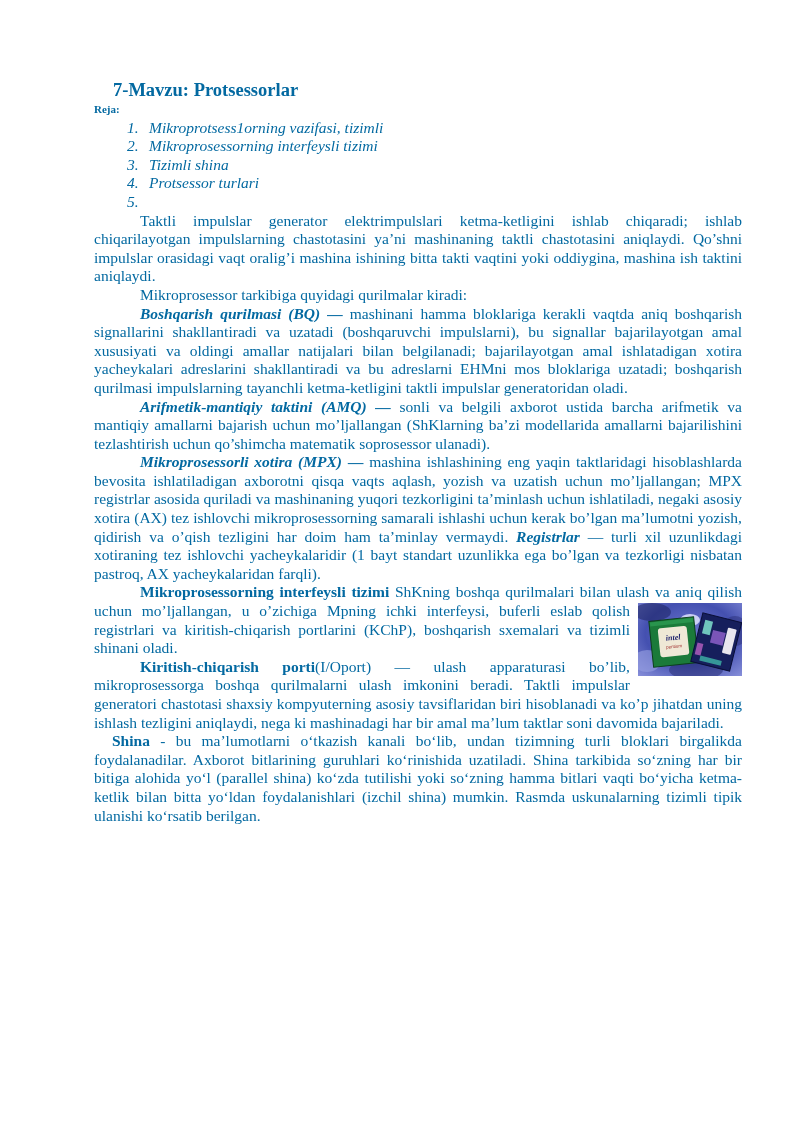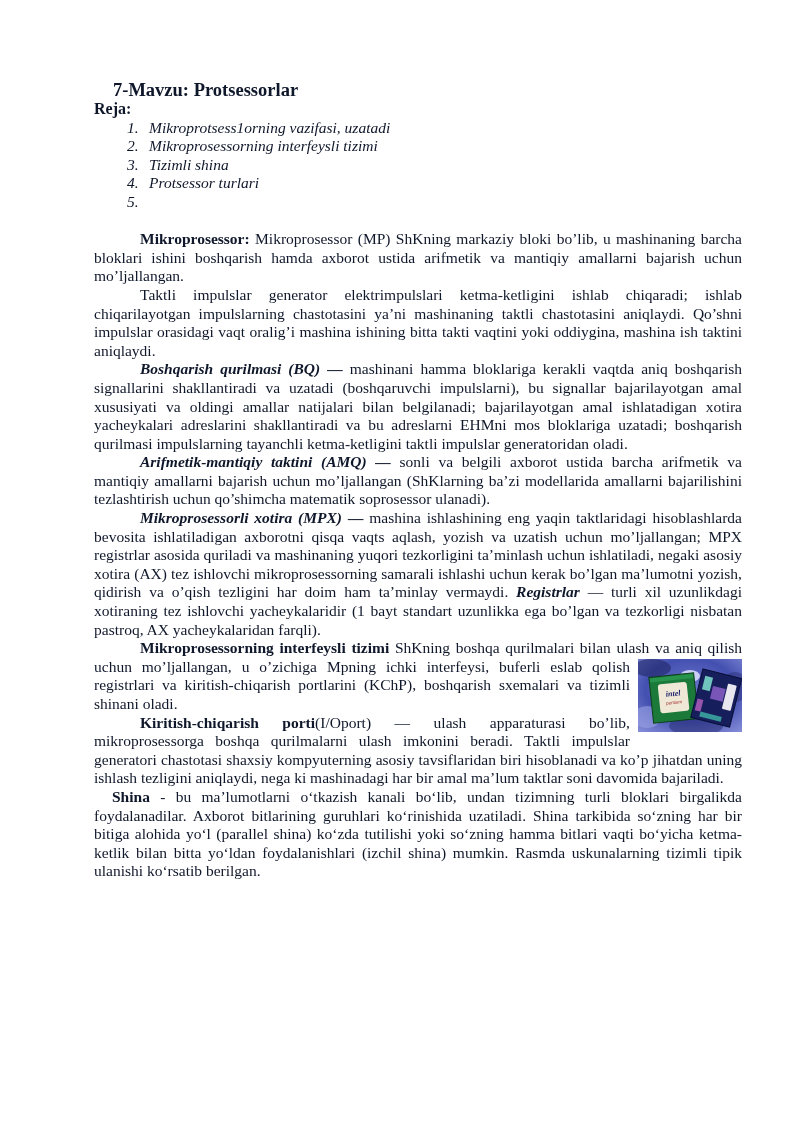--- a/index.html
+++ b/index.html
@@ -1,40 +1,40 @@
 <!DOCTYPE html>
 <html><head>
 <meta charset="utf-8">
 <style>
   html, body { margin:0; padding:0; background:#ffffff; }
   .page {
     position:relative;
     width:800px; height:1131px;
     background:#ffffff;
     font-family:"Liberation Serif", serif;
-    color:#0f172a;
+    color:#0369a1;
     overflow:hidden;
     text-decoration:underline;
   }
   .content {
     position:absolute;
     left:94px; top:80px;
     width:648px;
     font-size:15.5px;
     line-height:18.6px;
   }
   .doc-title {
     margin:0 0 0 19px;
     font-size:18.5px;
     line-height:20px;
     font-weight:bold;
   }
   .plan-label {
     font-weight:bold;
-    font-size:16px;
+    font-size:11px;
     line-height:18.6px;
   }
   .plan-list { margin:0 0 0 33px; padding:0; list-style:none; font-style:italic; }
   .plan-item { display:flex; }
   .plan-num { width:22px; flex:0 0 22px; }
   .body-text .para {
     margin:0;
     text-align:justify;
     text-indent:46px;
   }
@@ -55,45 +55,45 @@
 
 <div class="page">
   <div class="content">
 
     <h1 class="doc-title">7-Mavzu: Protsessorlar</h1>
     <div class="plan-label">Reja:</div>
 
     <ol class="plan-list">
       <li class="plan-item">
           <span class="plan-num">1.</span>
-          <span>Mikroprotsess1orning vazifasi, uzatadi</span>
+          <span>Mikroprotsess1orning vazifasi, tizimli</span>
         </li>
       <li class="plan-item">
           <span class="plan-num">2.</span>
           <span>Mikroprosessorning interfeysli tizimi</span>
         </li>
       <li class="plan-item">
           <span class="plan-num">3.</span>
           <span>Tizimli shina</span>
         </li>
       <li class="plan-item">
           <span class="plan-num">4.</span>
           <span>Protsessor turlari</span>
         </li>
       <li class="plan-item">
           <span class="plan-num">5.</span>
         </li>
     </ol>
 
     <div class="body-text">
 
-      <p class="para first"><span class="b">Mikroprosessor:</span><span> Mikroprosessor (MP) ShKning markaziy bloki bo’lib, u mashinaning barcha bloklari ishini boshqarish hamda axborot ustida arifmetik va mantiqiy amallarni bajarish uchun mo’ljallangan.</span></p>
 
       <p class="para"><span>Taktli impulslar generator elektrimpulslari ketma-ketligini ishlab chiqaradi; ishlab chiqarilayotgan impulslarning chastotasini ya’ni mashinaning taktli chastotasini aniqlaydi. Qo’shni impulslar orasidagi vaqt oralig’i mashina ishining bitta takti vaqtini yoki oddiygina, mashina ish taktini aniqlaydi.</span></p>
 
+      <p class="para"><span>Mikroprosessor tarkibiga quyidagi qurilmalar kiradi:</span></p>
 
       <p class="para"><span class="bi">Boshqarish qurilmasi (BQ) —</span><span> mashinani hamma bloklariga kerakli vaqtda aniq boshqarish signallarini shakllantiradi va uzatadi (boshqaruvchi impulslarni), bu signallar bajarilayotgan amal xususiyati va oldingi amallar natijalari bilan belgilanadi; bajarilayotgan amal ishlatadigan xotira yacheykalari adreslarini shakllantiradi va bu adreslarni EHMni mos bloklariga uzatadi; boshqarish qurilmasi impulslarning tayanchli ketma-ketligini taktli impulslar generatoridan oladi.</span></p>
 
       <p class="para"><span class="bi">Arifmetik-mantiqiy taktini (AMQ) —</span><span> sonli va belgili axborot ustida barcha arifmetik va mantiqiy amallarni bajarish uchun mo’ljallangan (ShKlarning ba’zi modellarida amallarni bajarilishini tezlashtirish uchun qo’shimcha matematik soprosessor ulanadi).</span></p>
 
       <p class="para"><span class="bi">Mikroprosessorli xotira (MPX) —</span><span> mashina ishlashining eng yaqin taktlaridagi hisoblashlarda bevosita ishlatiladigan axborotni qisqa vaqts aqlash, yozish va uzatish uchun mo’ljallangan; MPX registrlar asosida quriladi va mashinaning yuqori tezkorligini ta’minlash uchun ishlatiladi, negaki asosiy xotira (AX) tez ishlovchi mikroprosessorning samarali ishlashi uchun kerak bo’lgan ma’lumotni yozish, qidirish va o’qish tezligini har doim ham ta’minlay vermaydi. </span><span class="bi">Registrlar</span><span> — turli xil uzunlikdagi xotiraning tez ishlovchi yacheykalaridir (1 bayt standart uzunlikka ega bo’lgan va tezkorligi nisbatan pastroq, AX yacheykalaridan farqli).</span></p>
 
       <p class="para"><span class="imgfloat">
             <svg width="104" height="73" viewBox="0 0 104 73" role="img">
           <defs>

